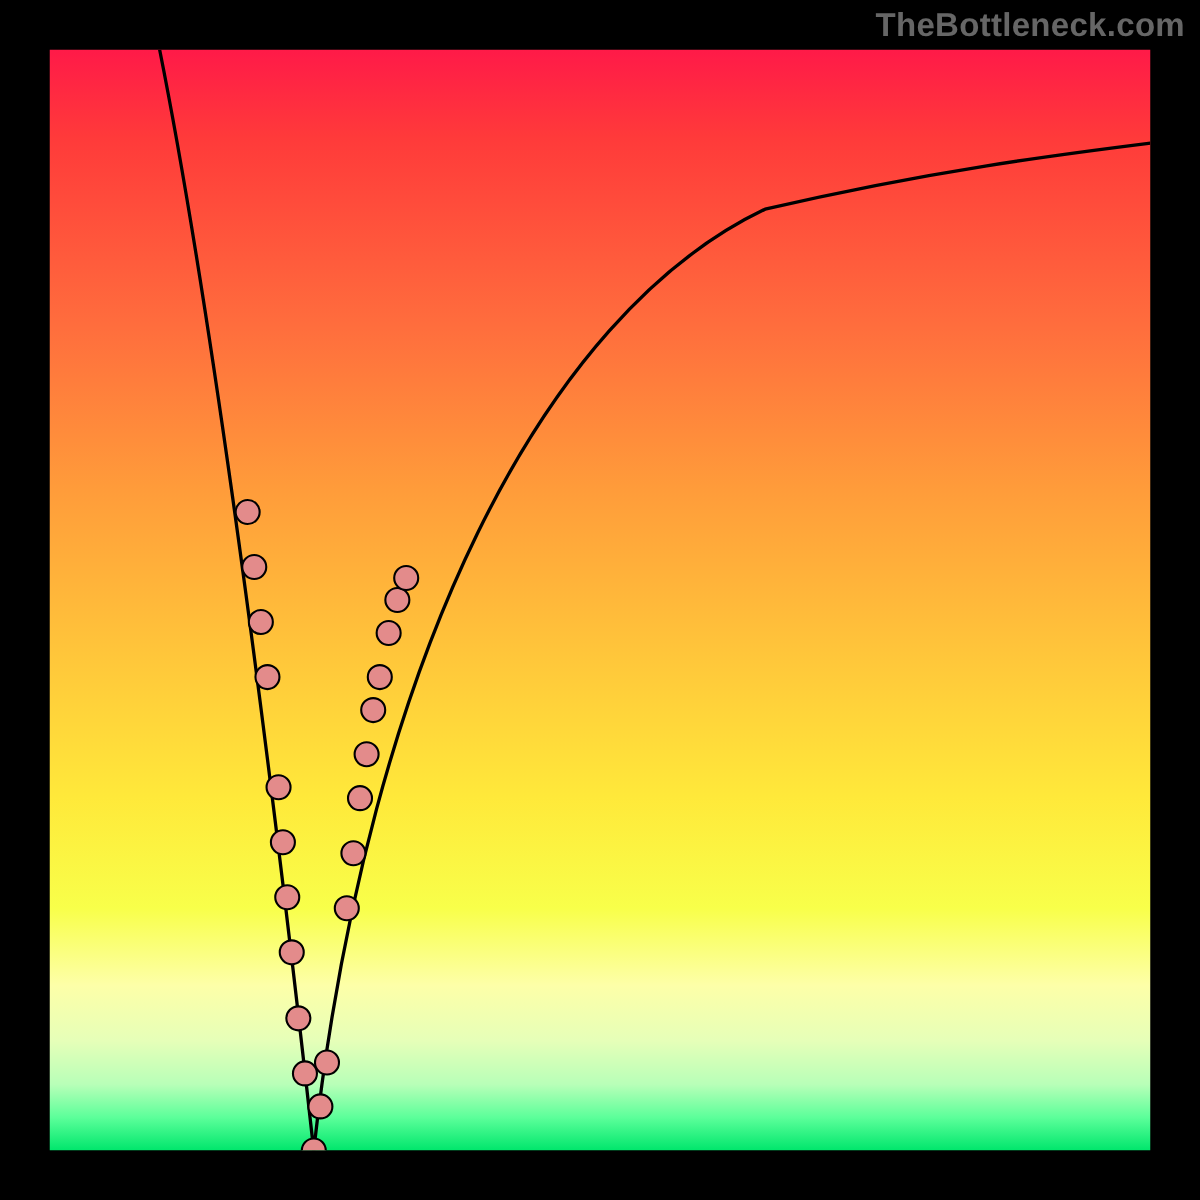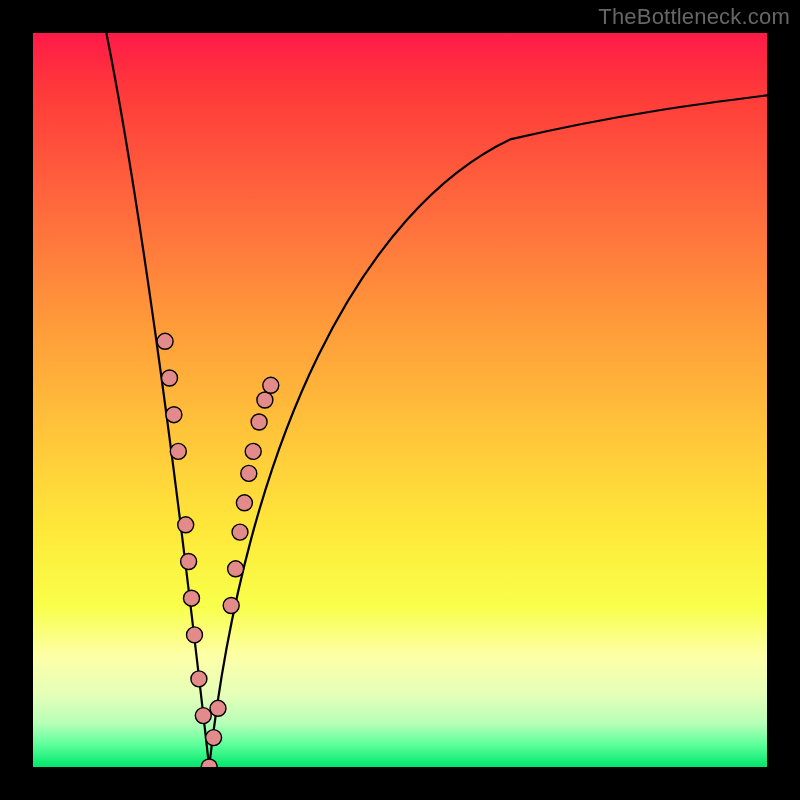--- a/index.html
+++ b/index.html
@@ -42,21 +42,21 @@
     inset: 0;
     width: 734px;
     height: 734px;
   }
   .watermark {
     position: absolute;
     top: 4px;
     right: 10px;
     color: #666;
     font-size: 22px;
-    font-weight: 400;
+    font-weight: 700;
     letter-spacing: 0.2px;
   }
 </style>
 </head>
 <body>
 
 <div class="watermark">TheBottleneck.com</div>
 
 <div class="frame">
   <div class="gradient"></div>

